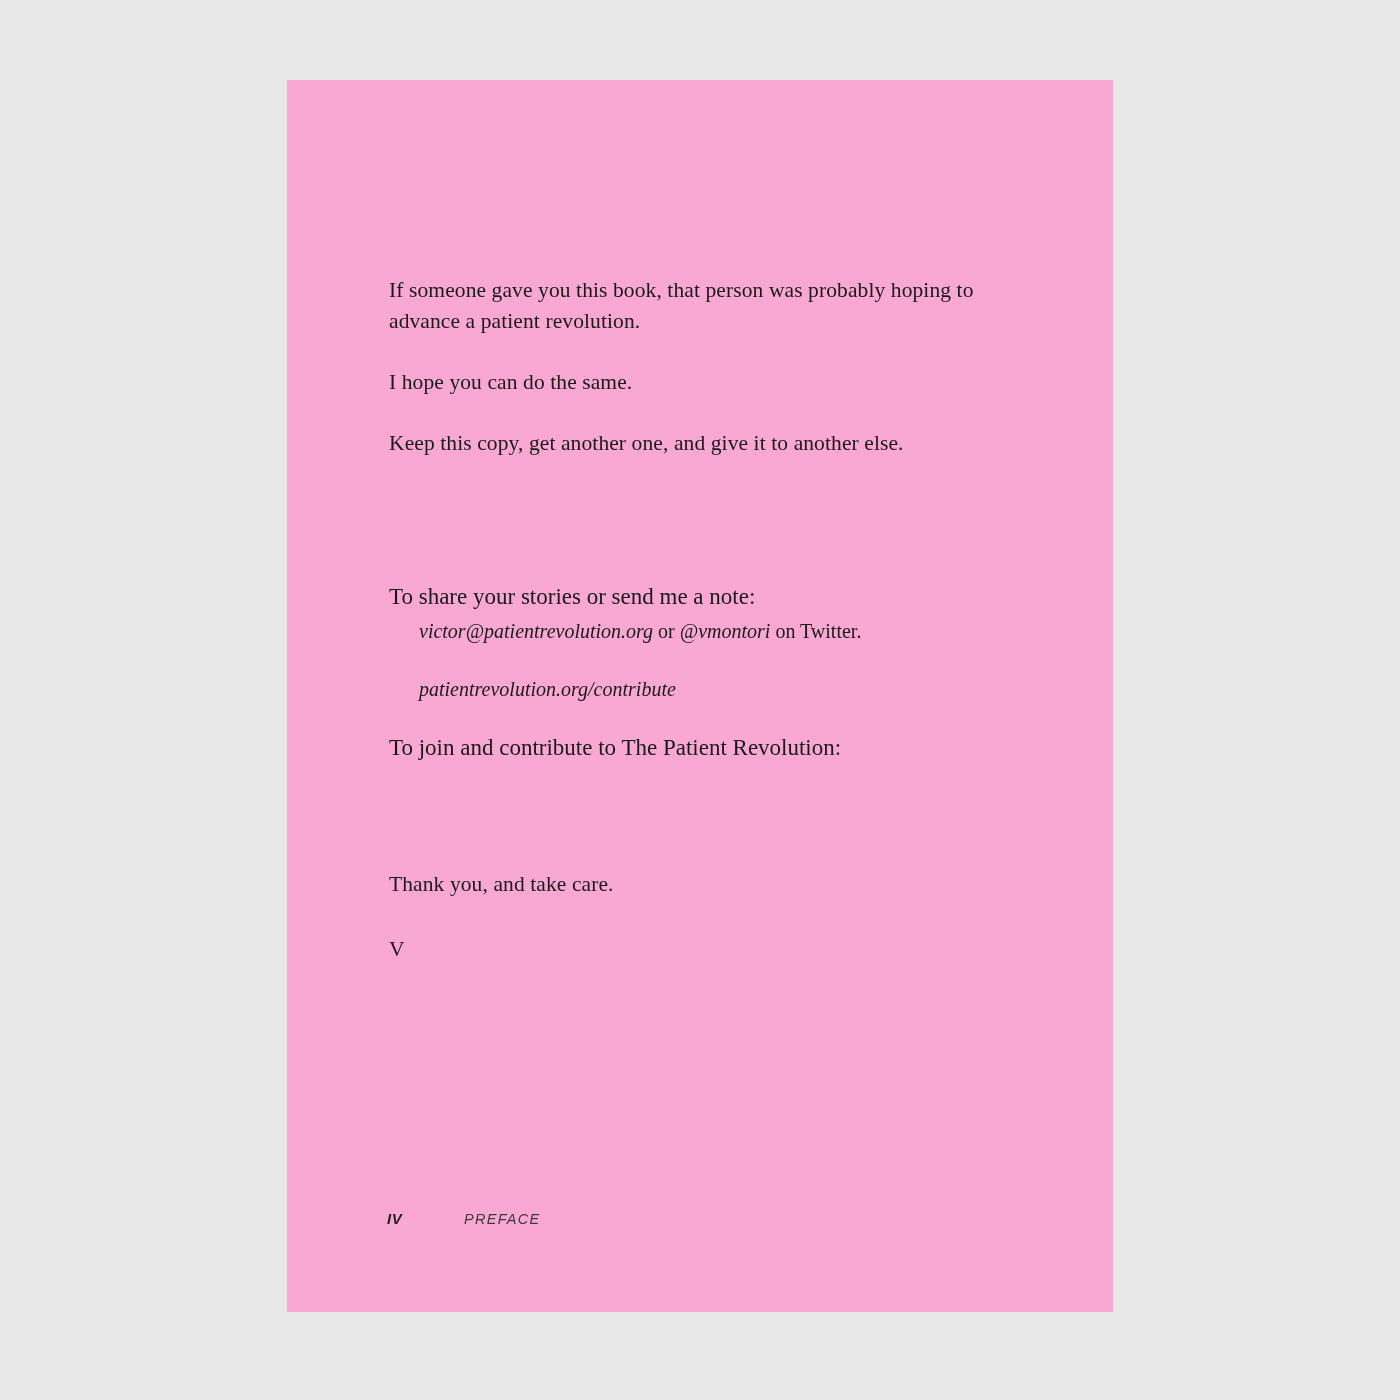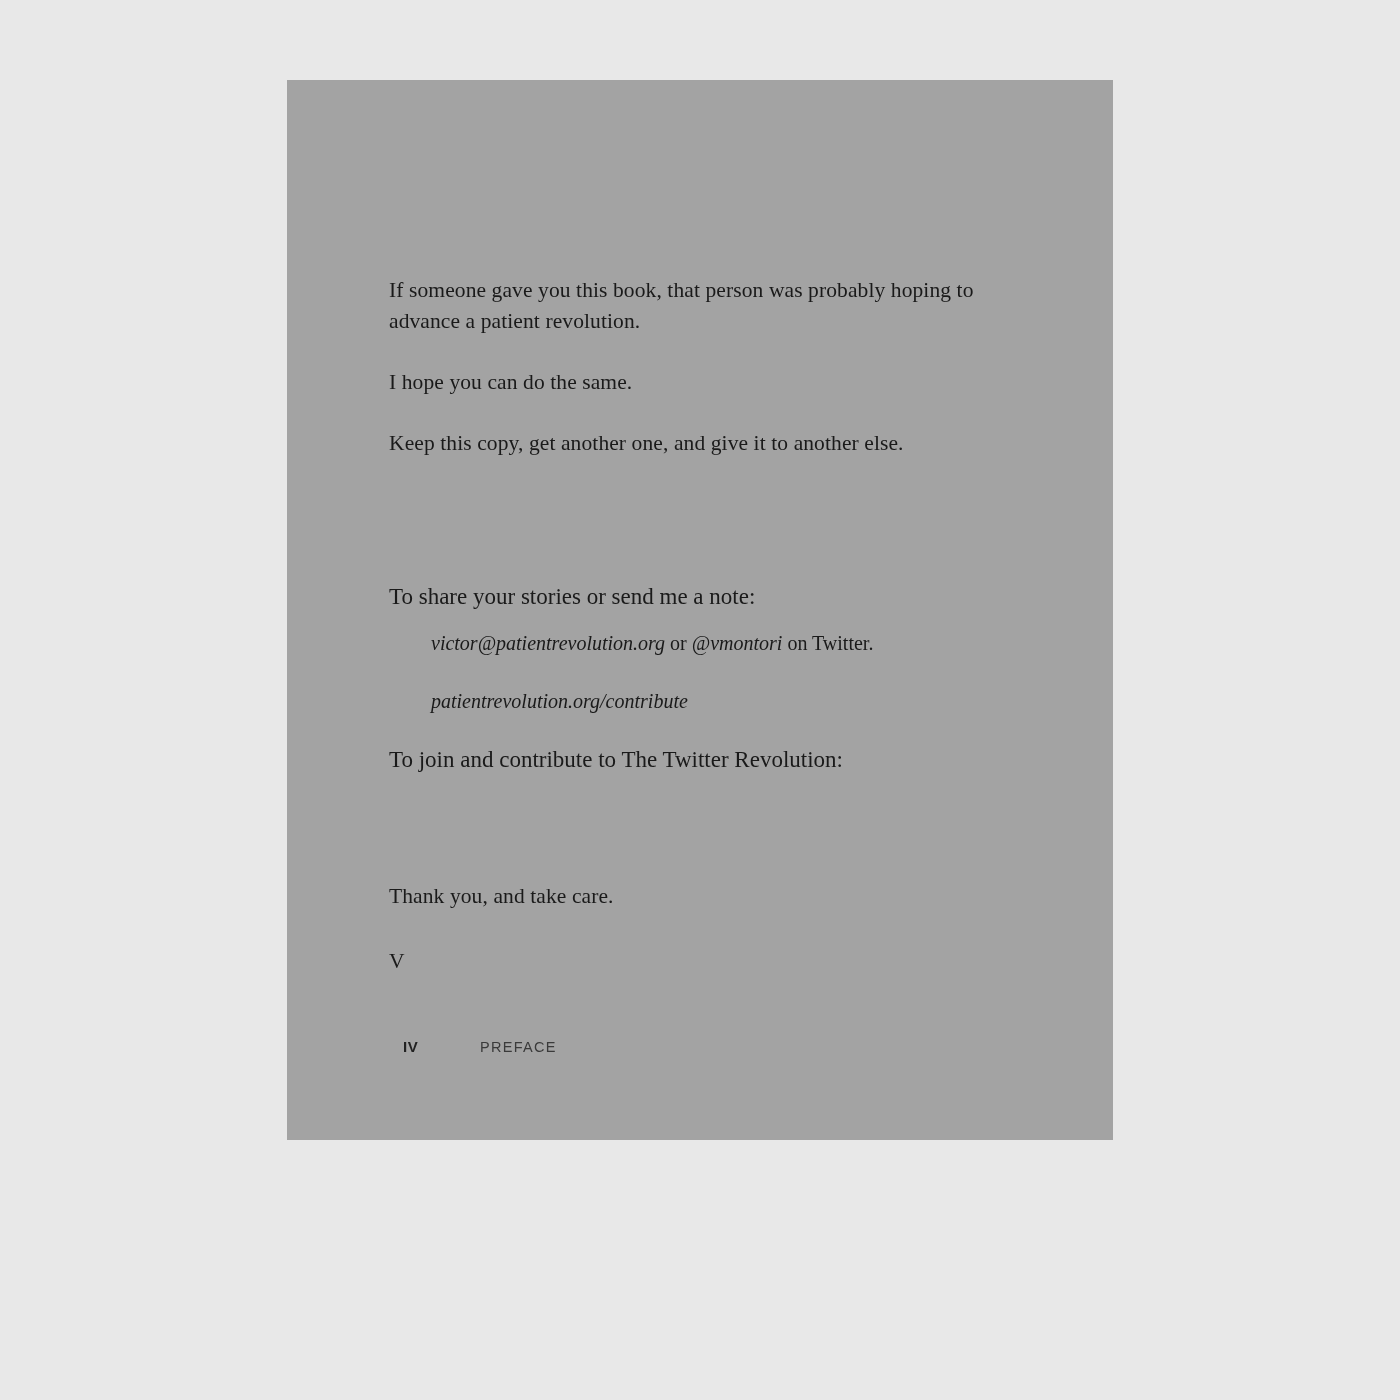--- a/index.html
+++ b/index.html
@@ -11,22 +11,22 @@
     height: 1400px;
     background: #e8e8e8;
     font-family: "Liberation Serif", serif;
     overflow: hidden;
   }
   .page-wrap {
     position: absolute;
     left: 287px;
     top: 80px;
     width: 826px;
-    height: 1060px;
-    background: #a3a3a3;
+    height: 1232px;
+    background: #f9a8d4;
     box-shadow: 0 0 0 0 rgba(0,0,0,0);
   }
   .content {
     position: absolute;
     left: 102px;
     top: 195px;
     width: 620px;
   }
   .para {
     font-family: "Liberation Serif", serif;
@@ -54,40 +54,41 @@
     line-height: 31px;
     color: #1a1a1a;
     margin: 0;
   }
   .block .indented {
     font-family: "Liberation Serif", serif;
     font-style: italic;
     font-size: 20px;
     line-height: 30px;
     color: #1a1a1a;
-    margin: 16px;
+    margin: 4px;
     padding-left: 26px;
   }
   .block .indented .roman {
     font-style: normal;
   }
   .signature {
     font-family: "Liberation Serif", serif;
     font-size: 21.5px;
     line-height: 31px;
     color: #1a1a1a;
     margin: 34px 0 0 0;
   }
   .footer {
     position: absolute;
-    left: 116px;
+    left: 100px;
     bottom: 85px;
     display: flex;
     align-items: baseline;
     gap: 0;
+    font-style: italic;
   }
   .footer .folio {
     font-family: "Liberation Sans", sans-serif;
     font-size: 15px;
     font-weight: bold;
     color: #222222;
     letter-spacing: 0.5px;
     width: 58px;
   }
   .footer .section {
@@ -115,21 +116,21 @@
     <div class="block">
       <p class="lead">To share your stories or send me a note:</p>
       <p class="indented"><span>victor@patientrevolution.org</span><span class="roman"> or </span><span>@vmontori</span><span class="roman"> on Twitter.</span></p>
     </div>
 
     <div class="block">
       <p class="indented">patientrevolution.org/contribute</p>
     </div>
 
     <div class="block">
-      <p class="lead">To join and contribute to The Twitter Revolution:</p>
+      <p class="lead">To join and contribute to The Patient Revolution:</p>
     </div>
 
     <div class="gap-md"></div>
 
     <p class="para tight">Thank you, and take care.</p>
     <p class="signature">V</p>
 
   </div>
 
   <div class="footer">

